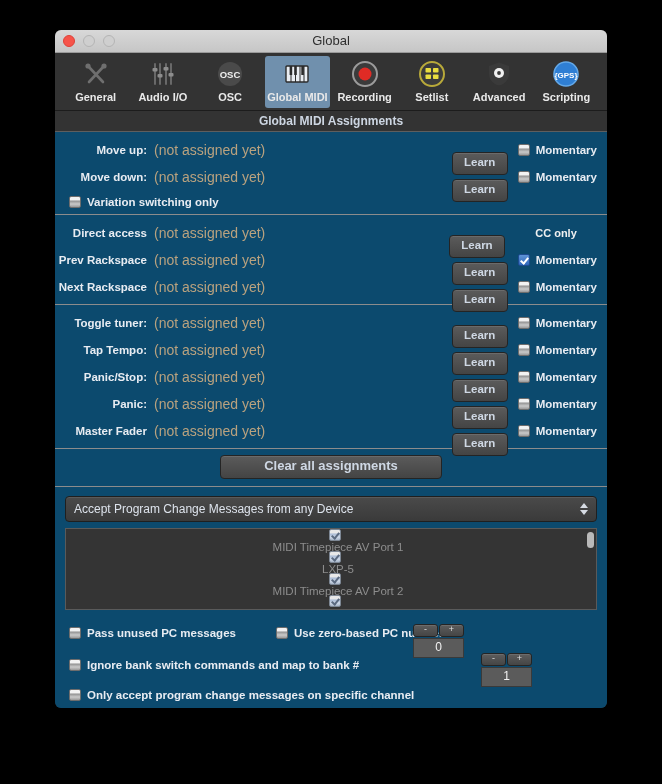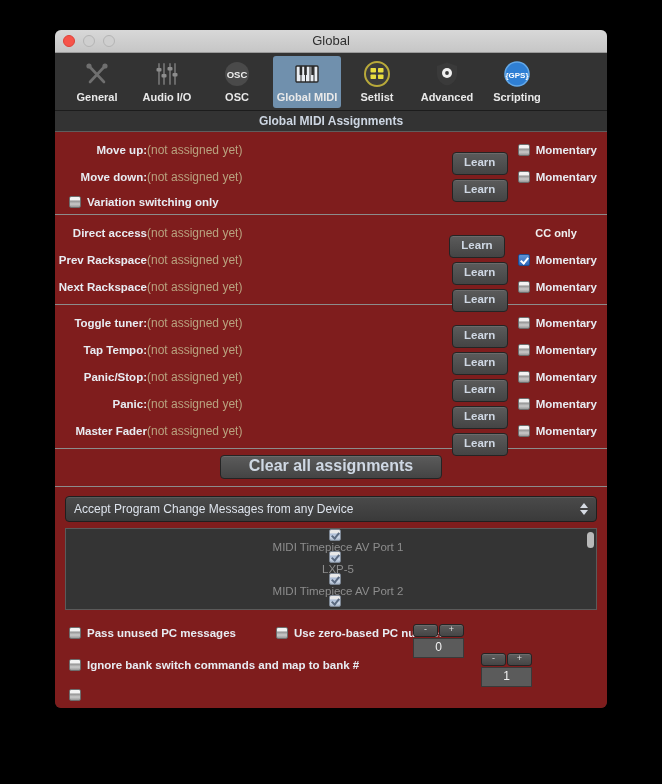--- a/index.html
+++ b/index.html
@@ -100,21 +100,21 @@
     text-align: center;
     line-height: 20px;
     font-size: 12px;
     color: #cdd6e2;
     font-weight: bold;
   }
 
   
   #body {
     position: relative;
-    background: #7f1d1d;
+    background: #0c4a6e;
     height: 577px;
   }
 
   .group { padding: 0; }
   .divider {
     height: 1px;
     background: #8c8c8c;
     margin: 0;
   }
 
@@ -127,22 +127,23 @@
   .row-label {
     width: 92px;
     text-align: right;
     font-size: 11.5px;
     font-weight: bold;
     color: #e8ecf2;
     padding-right: 0;
     white-space: nowrap;
   }
   .row-value {
-    font-size: 12px;
+    font-size: 14px;
     color: #b9a27f;
+    margin-left: 7px;
     white-space: nowrap;
   }
   .row-right {
     position: absolute;
     right: 0;
     display: flex;
     align-items: center;
   }
 
   .btn {
@@ -206,21 +207,21 @@
   
   #clear-wrap {
     display: flex;
     justify-content: center;
     padding-top: 6px;
   }
   #clear-btn {
     width: 220px;
     height: 22px;
     line-height: 20px;
-    font-size: 16px;
+    font-size: 13px;
   }
 
   
   #popup {
     margin: 9px 10px 0 10px;
     height: 24px;
     background: linear-gradient(#4a4a4a, #3a3a3a);
     border: 1px solid #1f1f1f;
     border-radius: 4px;
     display: flex;
@@ -416,20 +417,29 @@
           <g fill="#2b2b2b">
             <rect x="5.6" y="3" width="2.6" height="9"></rect>
             <rect x="10.2" y="3" width="2.6" height="9"></rect>
             <rect x="17.3" y="3" width="2.6" height="9"></rect>
           </g>
         </svg>
       </div>
       <div class="tb-label">Global MIDI</div>
     </div>
 
+    <div class="tb-item">
+      <div class="tb-icon">
+        <svg width="26" height="26" viewBox="0 0 26 26">
+          <circle cx="13" cy="13" r="12" fill="#3b3b3b" stroke="#9b9b9b" stroke-width="2"></circle>
+          <circle cx="13" cy="13" r="6.5" fill="#e02b25"></circle>
+        </svg>
+      </div>
+      <div class="tb-label">Recording</div>
+    </div>
 
     <div class="tb-item">
       <div class="tb-icon">
         <svg width="26" height="26" viewBox="0 0 26 26">
           <circle cx="13" cy="13" r="12" fill="#3b3b3b" stroke="#b8a93a" stroke-width="2"></circle>
           <g fill="#e8dc3f">
             <rect x="6.5" y="7" width="5.5" height="4.5" rx="0.8"></rect>
             <rect x="14" y="7" width="5.5" height="4.5" rx="0.8"></rect>
             <rect x="6.5" y="13.5" width="5.5" height="4.5" rx="0.8"></rect>
             <rect x="14" y="13.5" width="5.5" height="4.5" rx="0.8"></rect>
@@ -645,20 +655,21 @@
         <span class="cb-label">Use zero-based PC numbers</span>
       </div>
 
       <div class="brow" style="margin-top:6px;">
         <span class="cb off"></span>
         <span class="cb-label">Ignore bank switch commands and map to bank #</span>
       </div>
 
       <div class="brow" style="margin-top:4px;">
         <span class="cb off"></span>
+        <span class="cb-label">Only accept program change messages on specific channel</span>
       </div>
 
       <div class="stepper" style="left:358px; top:14px;">
         <div class="step-btns">
           <div class="step-btn">-</div>
           <div class="step-btn">+</div>
         </div>
         <div class="step-field">0</div>
       </div>
 

